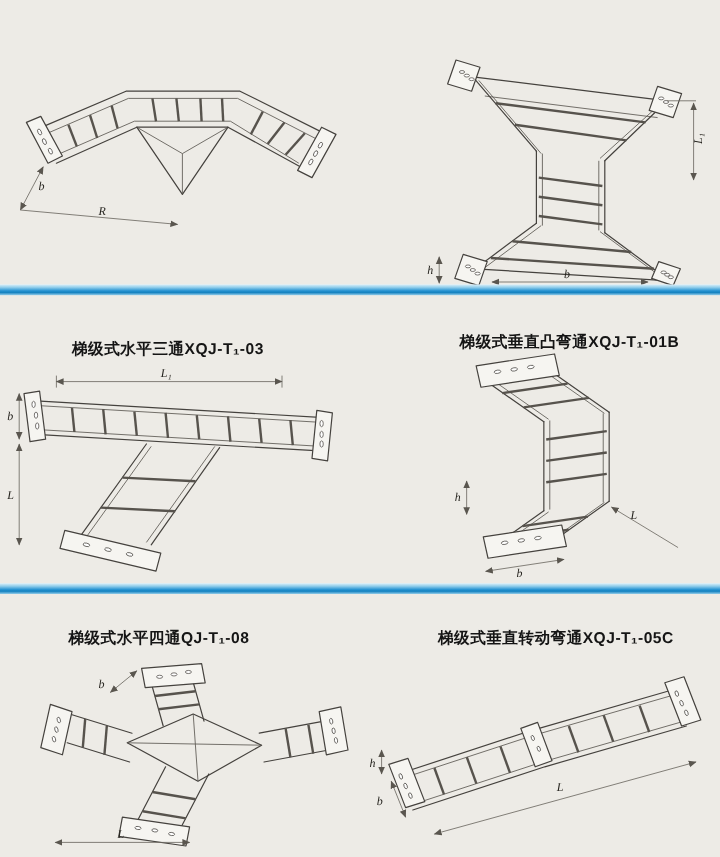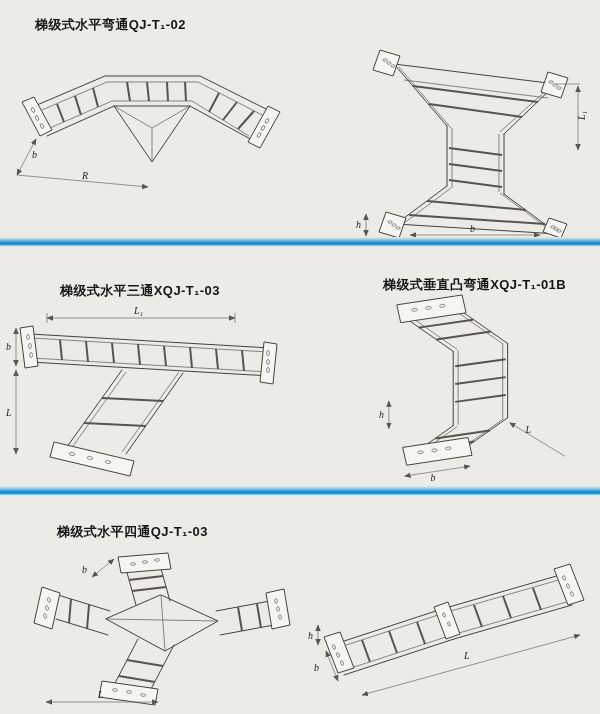--- a/index.html
+++ b/index.html
@@ -29,21 +29,20 @@
   .dim{stroke:#6d6962;stroke-width:.7;fill:none;}
   .plate{fill:#f6f5f1;stroke:#45423e;stroke-width:1;stroke-linejoin:round;}
   .slot{fill:#ffffff;stroke:#45423e;stroke-width:.6;}
   .lbl{font-family:"Liberation Serif",serif;font-style:italic;font-size:10px;fill:#26241f;}
 </style>
 </head>
 <body>
 
 <div class="section" id="section-1">
 
-  <div class="title" style="left:35px;top:16px">梯级式水平弯通QJ-T₁-02</div>
 
   <svg width="310" height="195" viewBox="0 0 310 195" style="left:2px;top:38px">
     <defs>
       <marker id="ar1" markerWidth="8" markerHeight="8" refX="6" refY="3.5" orient="auto-start-reverse" markerUnits="userSpaceOnUse">
         <path d="M0,0.7 L6.5,3.5 L0,6.3 Z" fill="#5a564f"></path>
       </marker>
     </defs>
     <g>
       <polyline class="ol" points="28,70 103,38 198,38 272,75"></polyline>
       <polyline class="tl" points="33,75 105,44 196,44 266,80"></polyline>
@@ -277,21 +276,21 @@
       <line class="dim" x1="46" y1="186" x2="112" y2="176" marker-start="url(#ar4)" marker-end="url(#ar4)"></line>
       <text class="lbl" x="72" y="191">b</text>
     </g>
   </svg>
 </div>
 
 <div class="bar" id="bar-2"></div>
 
 <div class="section" id="section-3">
 
-  <div class="title" style="left:57px;top:28px">梯级式水平四通QJ-T₁-03</div>
+  <div class="title" style="left:57px;top:28px">梯级式水平四通QJ-T₁-08</div>
 
   <svg width="290" height="165" viewBox="0 0 290 165" style="left:18px;top:48px">
     <defs>
       <marker id="ar5" markerWidth="8" markerHeight="8" refX="6" refY="3.5" orient="auto-start-reverse" markerUnits="userSpaceOnUse">
         <path d="M0,0.7 L6.5,3.5 L0,6.3 Z" fill="#5a564f"></path>
       </marker>
     </defs>
     <g>
       <polygon class="ol" points="143,52 200,78 147,108 88,76"></polygon>
       <line class="tl" x1="143" y1="52" x2="147" y2="108"></line>
@@ -338,20 +337,21 @@
       <ellipse class="slot" cx="125" cy="152" rx="2.5" ry="1.3" transform="rotate(8 125 152)"></ellipse>
     </g>
     <g>
       <line class="dim" x1="96" y1="16" x2="74" y2="34" marker-start="url(#ar5)" marker-end="url(#ar5)"></line>
       <text class="lbl" x="64" y="30">b</text>
       <line class="dim" x1="28" y1="159" x2="140" y2="159" marker-start="url(#ar5)" marker-end="url(#ar5)"></line>
       <text class="lbl" x="80" y="155">L</text>
     </g>
   </svg>
 
+  <div class="title" style="left:365px;top:28px">梯级式垂直转动弯通XQJ-T₁-05C</div>
 
   <svg width="290" height="170" viewBox="0 0 290 170" style="left:302px;top:42px">
     <defs>
       <marker id="ar6" markerWidth="8" markerHeight="8" refX="6" refY="3.5" orient="auto-start-reverse" markerUnits="userSpaceOnUse">
         <path d="M0,0.7 L6.5,3.5 L0,6.3 Z" fill="#5a564f"></path>
       </marker>
     </defs>
     <g>
       <polyline class="ol" points="30,108 140,72 258,38"></polyline>
       <polyline class="tl" points="32,112 142,76 260,42"></polyline>

